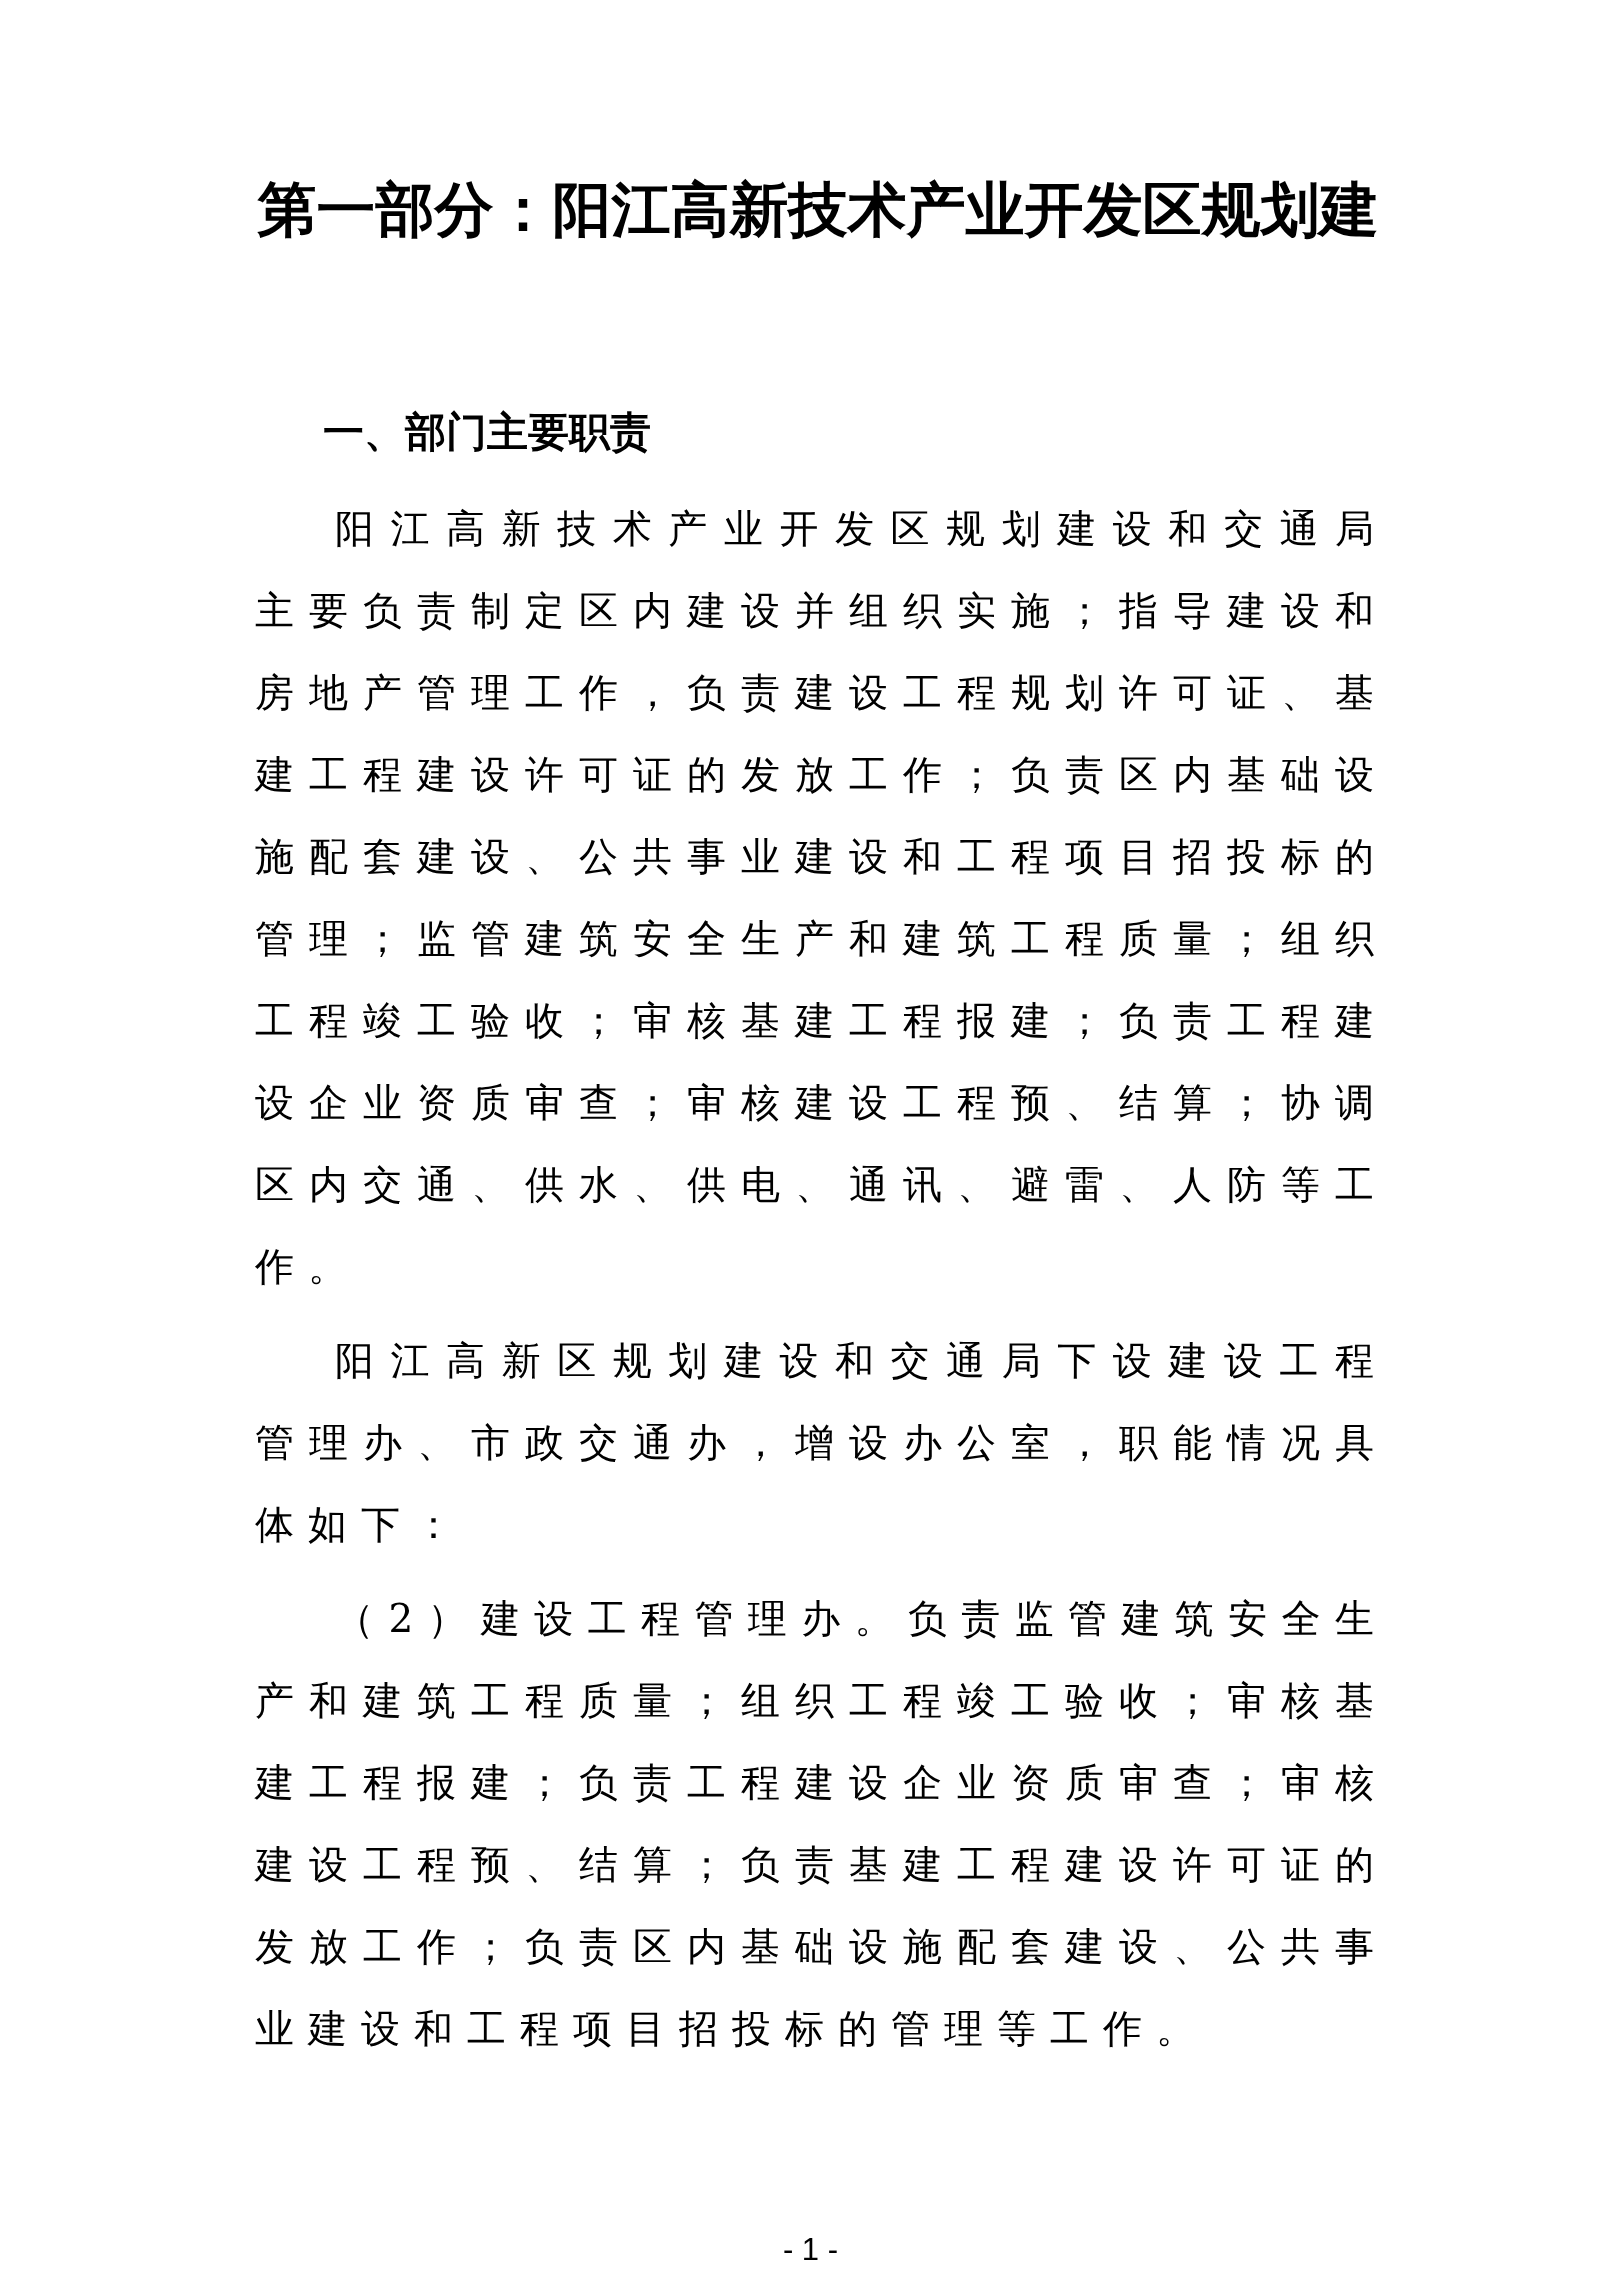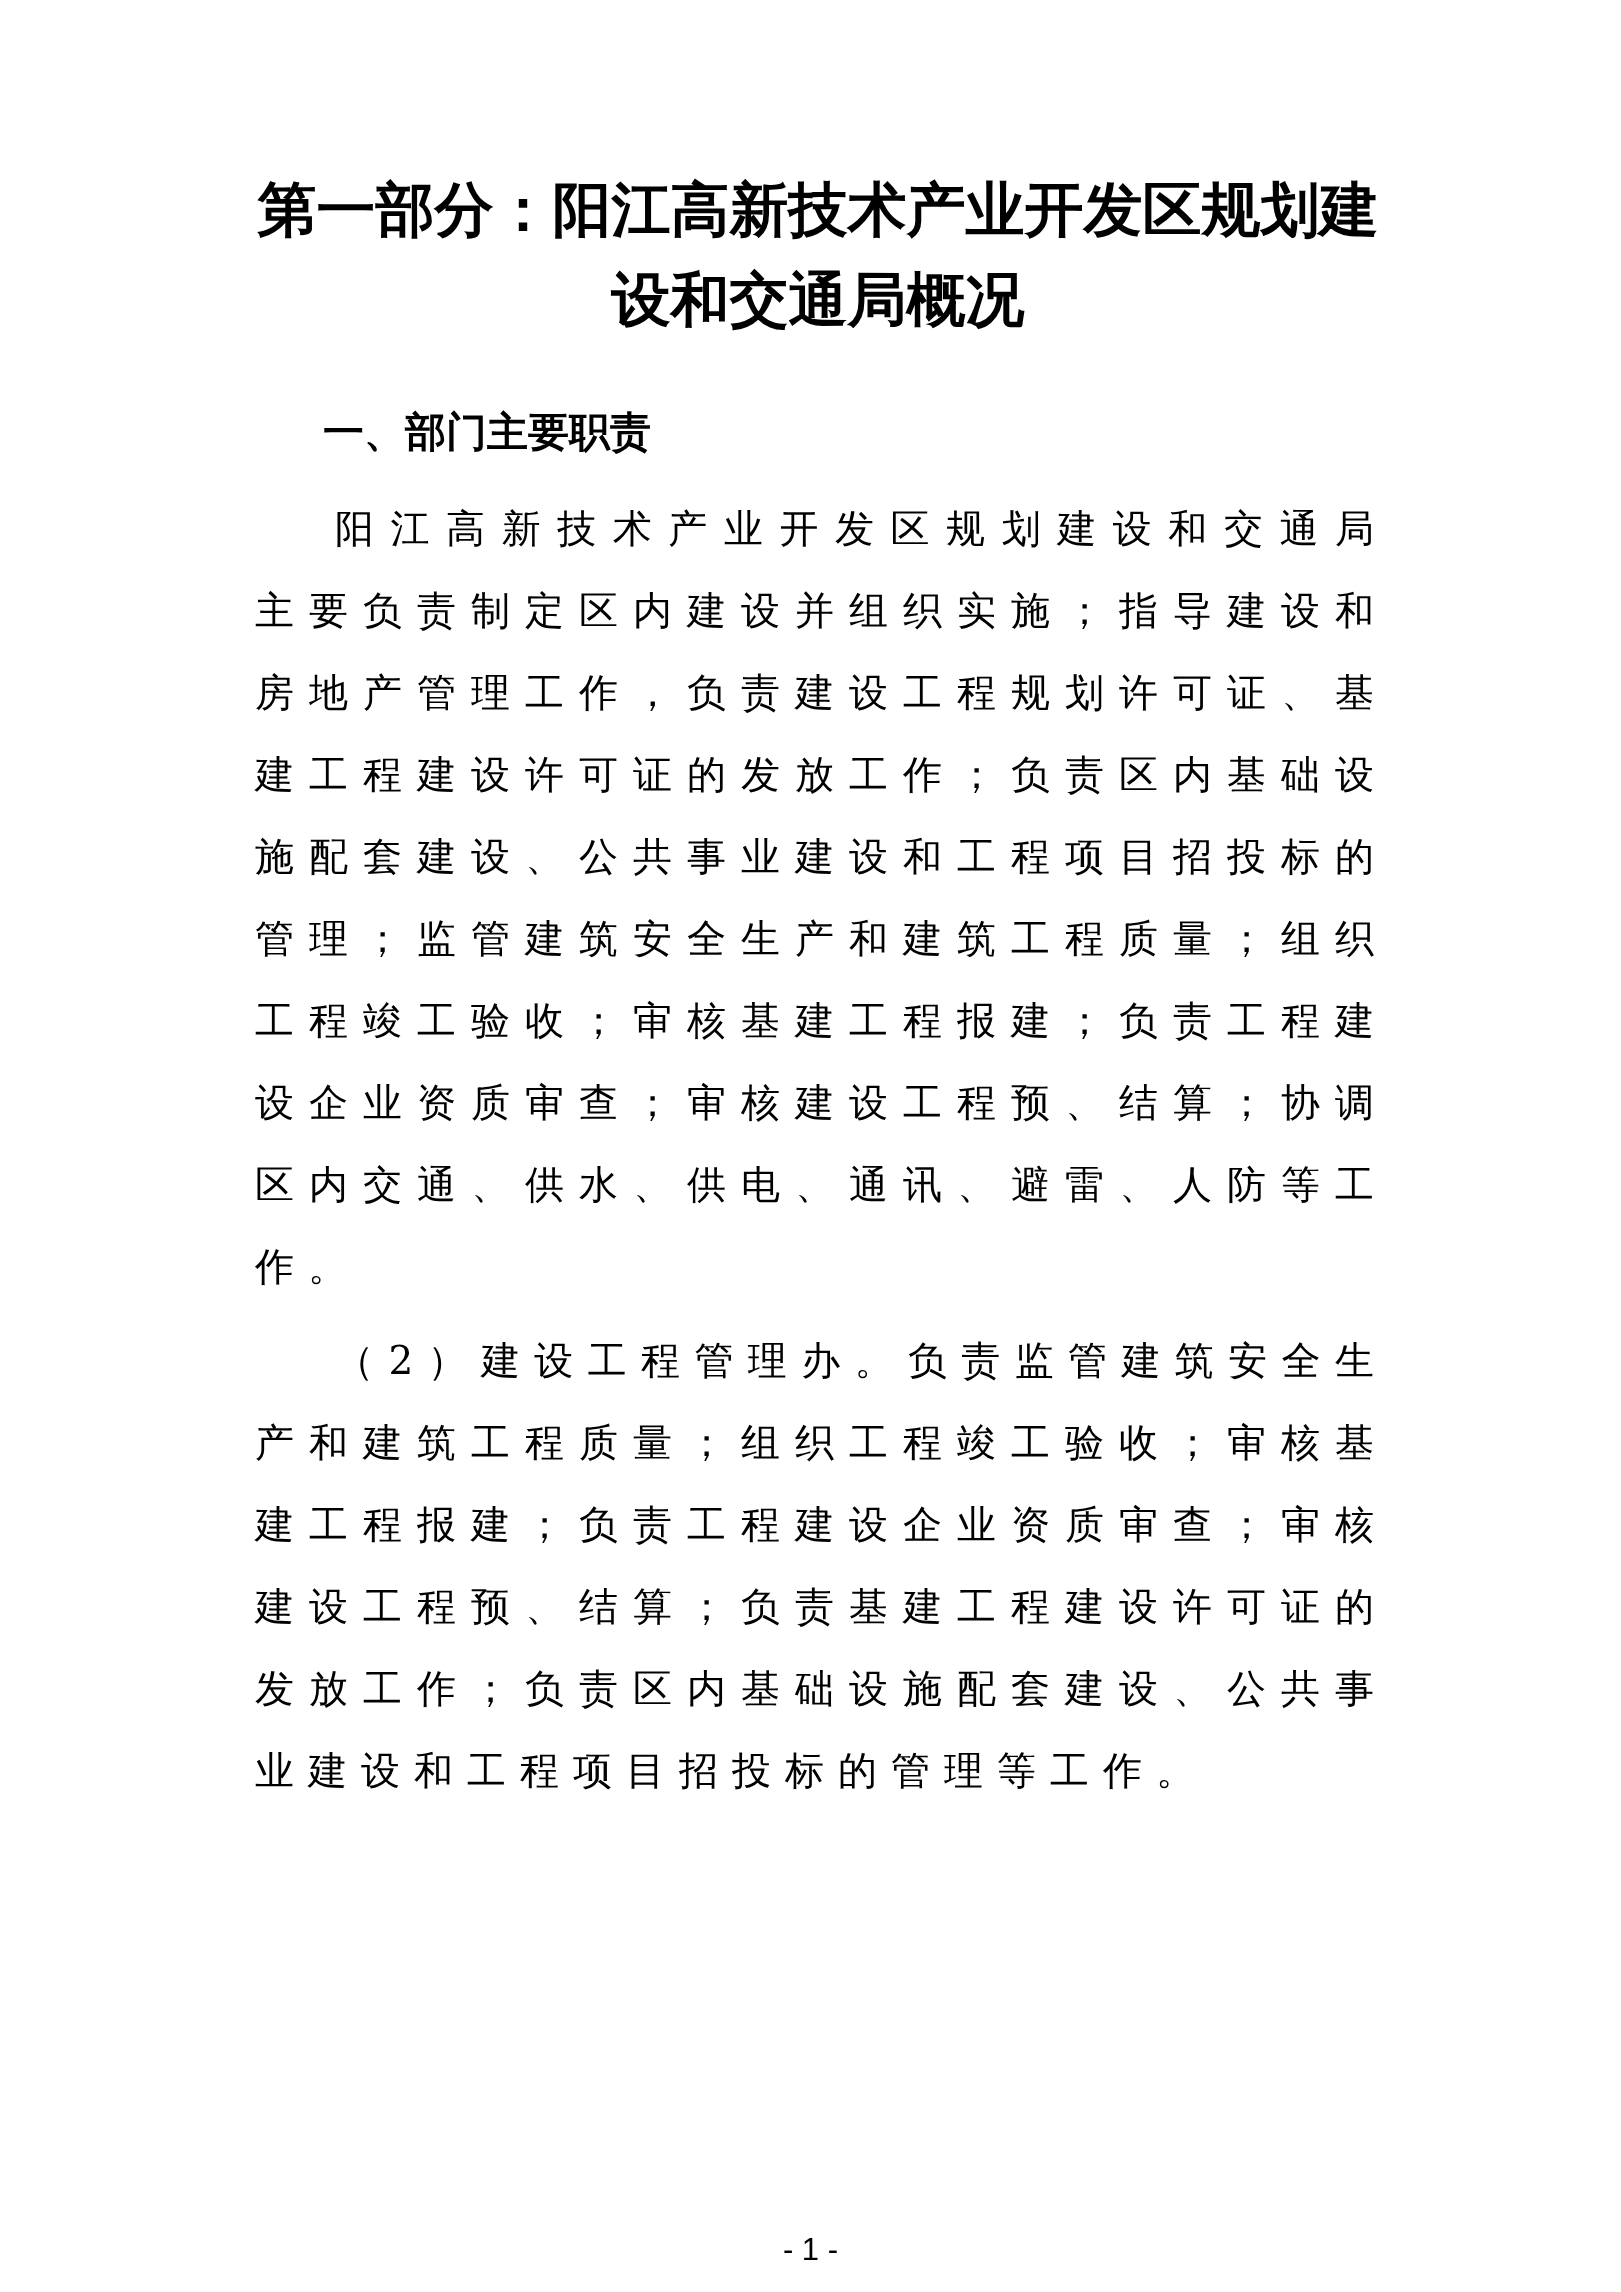--- a/index.html
+++ b/index.html
@@ -72,28 +72,28 @@
       line-height: 39px;
     }
   </style>
 </head>
 <body>
 
 <div class="page">
 
   <h1 class="title">
     <span>第一部分：阳江高新技术产业开发区规划建</span>
-    <span>设和交通局概况</span>
   </h1>
 
   <div class="content">
 
     <h2 class="section-heading">一、部门主要职责</h2>
     <p class="para">阳江高新技术产业开发区规划建设和交通局主要负责制定区内建设并组织实施；指导建设和房地产管理工作，负责建设工程规划许可证、基建工程建设许可证的发放工作；负责区内基础设施配套建设、公共事业建设和工程项目招投标的管理；监管建筑安全生产和建筑工程质量；组织工程竣工验收；审核基建工程报建；负责工程建设企业资质审查；审核建设工程预、结算；协调区内交通、供水、供电、通讯、避雷、人防等工作。</p>
 
+    <p class="para">阳江高新区规划建设和交通局下设建设工程管理办、市政交通办，增设办公室，职能情况具体如下：</p>
     <p class="para">（2）建设工程管理办。负责监管建筑安全生产和建筑工程质量；组织工程竣工验收；审核基建工程报建；负责工程建设企业资质审查；审核建设工程预、结算；负责基建工程建设许可证的发放工作；负责区内基础设施配套建设、公共事业建设和工程项目招投标的管理等工作。</p>
 
   </div>
 
   <div class="page-number">- 1 -</div>
 
 </div>
 
 
 </body></html>

